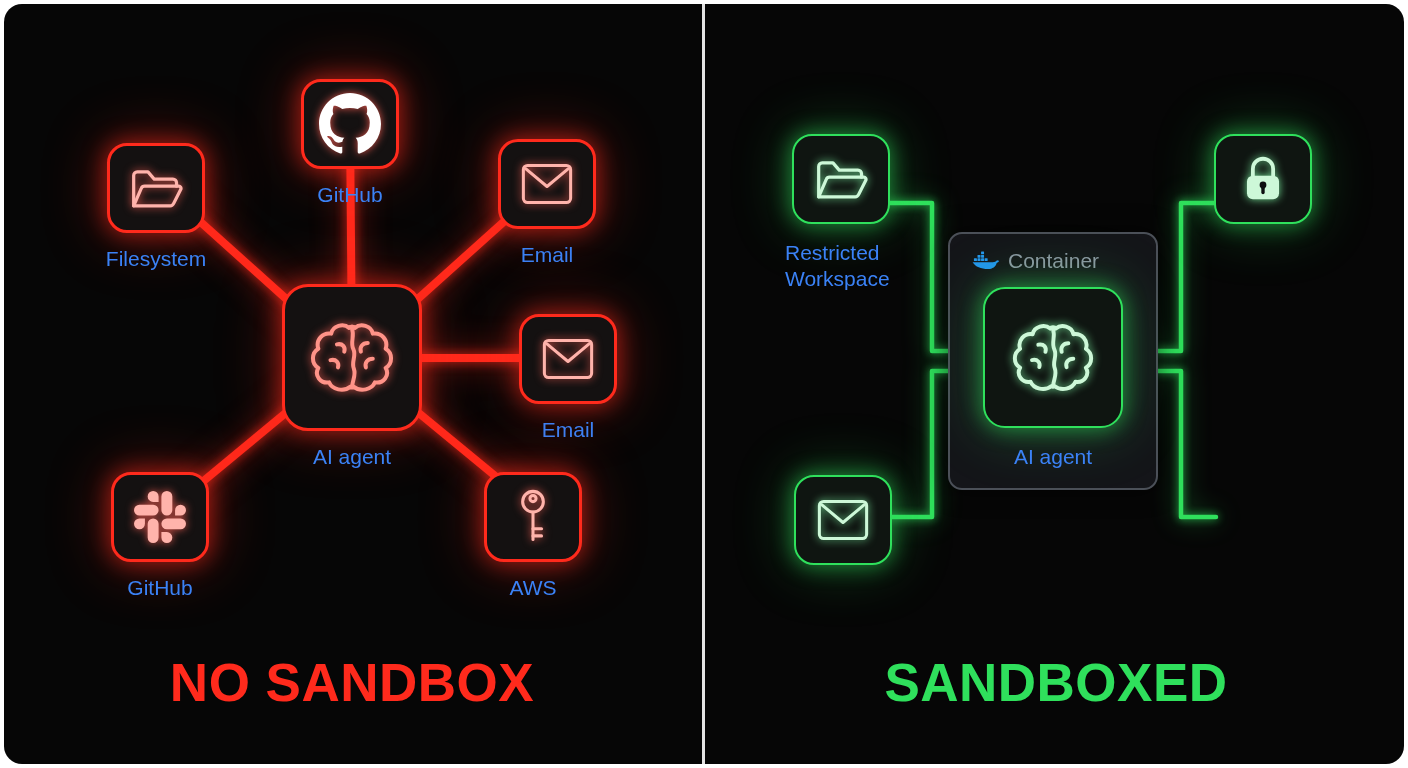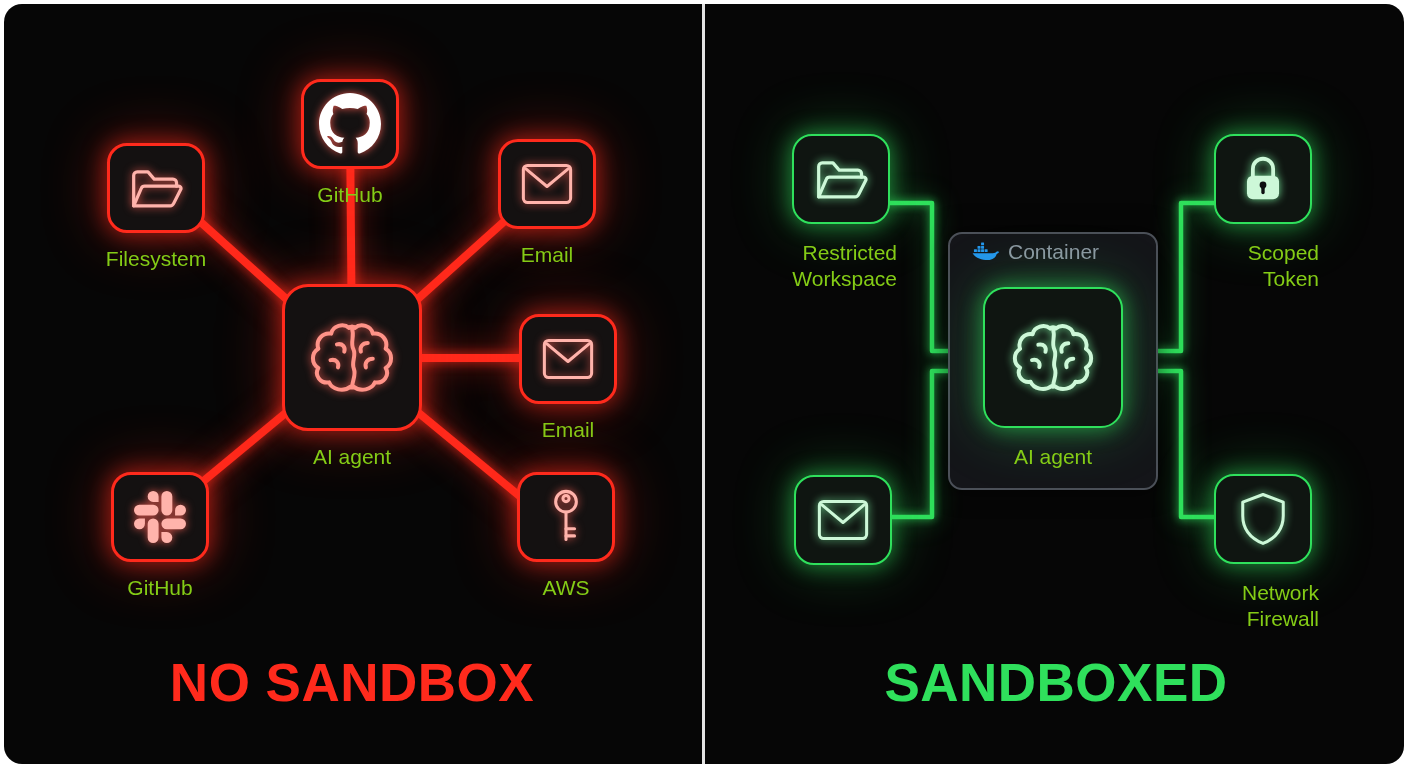--- a/index.html
+++ b/index.html
@@ -30,27 +30,27 @@
 
   .node.red .node-box{background:#141111;border:3px solid var(--danger);color:var(--danger-icon);
     box-shadow:0 0 22px 2px rgba(255,42,28,.55),0 0 60px 6px rgba(255,42,28,.28);}
   .node.red .node-box svg{filter:drop-shadow(0 0 4px rgba(255,95,85,.85));}
   .node.red .big-box{color:#ff9388;}
 
   .node.green .node-box{background:#0f1511;border:2.5px solid var(--safe);color:var(--safe-icon);
     box-shadow:0 0 20px 2px rgba(47,224,92,.5),0 0 55px 5px rgba(47,224,92,.25);}
   .node.green .node-box svg{filter:drop-shadow(0 0 4px rgba(130,255,170,.85));}
 
-  .node-label{margin-top:13px;color:#84cc16;font-size:21px;line-height:1.25;text-align:right;}
+  .node-label{margin-top:13px;color:#3b82f6;font-size:21px;line-height:1.25;text-align:left;}
   .node.green .node-label{max-width:112px;margin-top:16px;}
 
   .container-box{position:absolute;left:948px;top:232px;width:210px;height:258px;z-index:2;
     background:#141519;border:2px solid #4b5058;border-radius:14px;
     box-shadow:0 0 24px rgba(0,0,0,.6);}
-  .container-header{display:flex;align-items:center;gap:9px;padding:6px 0 0 22px;color:#8d97a3;font-size:21px;}
+  .container-header{display:flex;align-items:center;gap:9px;padding:15px 0 0 22px;color:#8d97a3;font-size:21px;}
   .docker g{fill:var(--docker);}
   .agent-inner{position:absolute;left:50%;top:53px;transform:translateX(-50%);}
 
   .panel-title{position:absolute;top:652px;width:704px;z-index:3;text-align:center;
     font-size:53px;font-weight:bold;letter-spacing:.5px;}
   .panel-title.red{left:0;color:var(--danger);}
   .panel-title.green{left:704px;color:var(--safe);text-align:center;}
 </style>
 </head>
 <body>
@@ -132,21 +132,21 @@
 
   <div class="node red" style="left:80px;top:472px;width:160px">
     <div class="node-box std-box">
       <svg width="52" height="52" viewBox="0 0 24 24">
         <path fill="currentColor" d="M5.042 15.165a2.528 2.528 0 0 1-2.52 2.523A2.528 2.528 0 0 1 0 15.165a2.527 2.527 0 0 1 2.522-2.52h2.52v2.52zm1.271 0a2.527 2.527 0 0 1 2.521-2.52 2.527 2.527 0 0 1 2.521 2.52v6.313A2.528 2.528 0 0 1 8.834 24a2.528 2.528 0 0 1-2.521-2.522v-6.313zM8.834 5.042a2.528 2.528 0 0 1-2.521-2.52A2.528 2.528 0 0 1 8.834 0a2.528 2.528 0 0 1 2.521 2.522v2.52H8.834zm0 1.271a2.528 2.528 0 0 1 2.521 2.521 2.528 2.528 0 0 1-2.521 2.521H2.522A2.528 2.528 0 0 1 0 8.834a2.528 2.528 0 0 1 2.522-2.521h6.312zm10.122 2.521a2.528 2.528 0 0 1 2.522-2.521A2.528 2.528 0 0 1 24 8.834a2.528 2.528 0 0 1-2.522 2.521h-2.522V8.834zm-1.268 0a2.528 2.528 0 0 1-2.523 2.521 2.527 2.527 0 0 1-2.52-2.521V2.522A2.527 2.527 0 0 1 15.165 0a2.528 2.528 0 0 1 2.523 2.522v6.312zm-2.523 10.122a2.528 2.528 0 0 1 2.523 2.522A2.528 2.528 0 0 1 15.165 24a2.527 2.527 0 0 1-2.52-2.522v-2.522h2.52zm0-1.268a2.527 2.527 0 0 1-2.52-2.523 2.526 2.526 0 0 1 2.52-2.52h6.313A2.527 2.527 0 0 1 24 15.165a2.528 2.528 0 0 1-2.522 2.523h-6.313z"></path>
       </svg>
     </div>
     <div class="node-label">GitHub</div>
   </div>
 
-  <div class="node red" style="left:486px;top:472px;width:160px">
+  <div class="node red" style="left:453px;top:472px;width:160px">
     <div class="node-box std-box">
       <svg width="36" height="58" viewBox="0 0 40 64" fill="none" stroke="currentColor" stroke-width="3.4" stroke-linecap="round" stroke-linejoin="round">
         <circle cx="20" cy="15" r="11.5"></circle>
         <circle cx="20" cy="11.5" r="3.4"></circle>
         <path d="M20 26.5 V57"></path>
         <path d="M20 45 h9.5"></path>
         <path d="M20 53 h9.5"></path>
       </svg>
     </div>
     <div class="node-label">AWS</div>
@@ -166,21 +166,20 @@
 
   <div class="node green" style="left:1178px;top:134px;width:170px">
     <div class="node-box std-box">
       <svg width="54" height="56" viewBox="0 0 64 66">
         <path d="M20 29 v-8 a12 12 0 0 1 24 0 v8" fill="none" stroke="currentColor" stroke-width="4.5" stroke-linecap="round"></path>
         <rect x="13" y="29" width="38" height="28" rx="7" fill="currentColor"></rect>
         <circle cx="32" cy="40" r="4" fill="#0d0f10"></circle>
         <rect x="30" y="42" width="4" height="9" rx="2" fill="#0d0f10"></rect>
       </svg>
     </div>
-    <div class="node-label">Scoped Token</div>
   </div>
 
   <div class="container-box">
     <div class="container-header">
       <svg class="docker" width="27" height="20" viewBox="0 0 28 20">
         <g>
           <rect x="2" y="7.2" width="3.1" height="2.9" rx=".4"></rect>
           <rect x="5.7" y="7.2" width="3.1" height="2.9" rx=".4"></rect>
           <rect x="9.4" y="7.2" width="3.1" height="2.9" rx=".4"></rect>
           <rect x="13.1" y="7.2" width="3.1" height="2.9" rx=".4"></rect>
@@ -209,25 +208,17 @@
 
   <div class="node green" style="left:758px;top:475px;width:170px">
     <div class="node-box std-box">
       <svg width="54" height="44" viewBox="0 0 64 52" fill="none" stroke="currentColor" stroke-width="3.6" stroke-linecap="round" stroke-linejoin="round">
         <rect x="4" y="4" width="56" height="44" rx="5"></rect>
         <path d="M7 8 L32 29 L57 8"></path>
       </svg>
     </div>
   </div>
 
-  <div class="node green" style="left:1178px;top:474px;width:170px">
-    <div class="node-box std-box">
-      <svg width="54" height="58" viewBox="0 0 64 68" fill="none" stroke="currentColor" stroke-width="3.6" stroke-linecap="round" stroke-linejoin="round">
-        <path d="M32 5 L56 14 V30 C56 46 46 57 32 63 C18 57 8 46 8 30 V14 Z"></path>
-      </svg>
-    </div>
-    <div class="node-label">Network Firewall</div>
-  </div>
 
   <h1 class="panel-title green">SANDBOXED</h1>
 
 </div>
 </div>
 
 </body></html>

